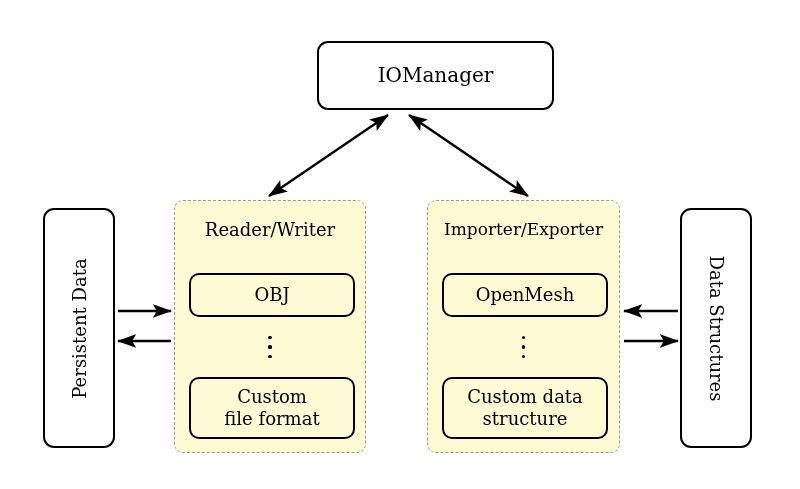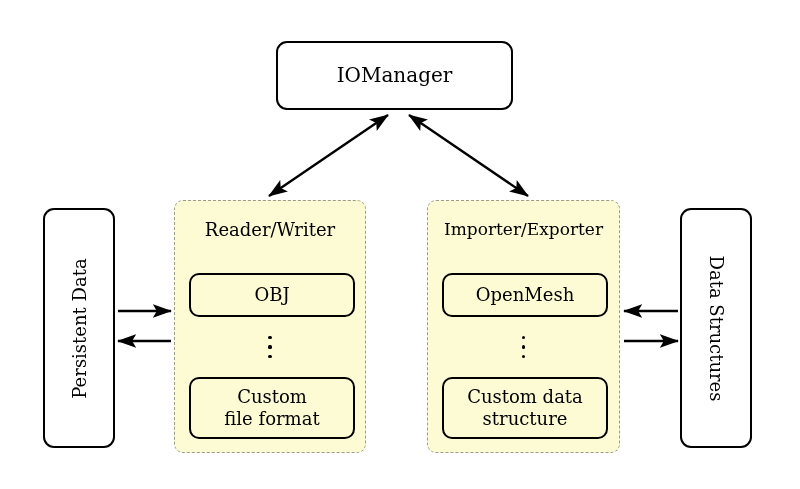--- a/index.html
+++ b/index.html
@@ -20,20 +20,21 @@
     inset: 0;
   }
   .node {
     position: absolute;
     box-sizing: border-box;
     display: flex;
     align-items: center;
     justify-content: center;
     text-align: center;
     line-height: 1.18;
+    margin-left: 41px;
   }
 
   
   #io-manager {
     left: 276px;
     top: 41px;
     width: 237px;
     height: 69px;
     border: 2.6px solid #000000;
     border-radius: 11px;

